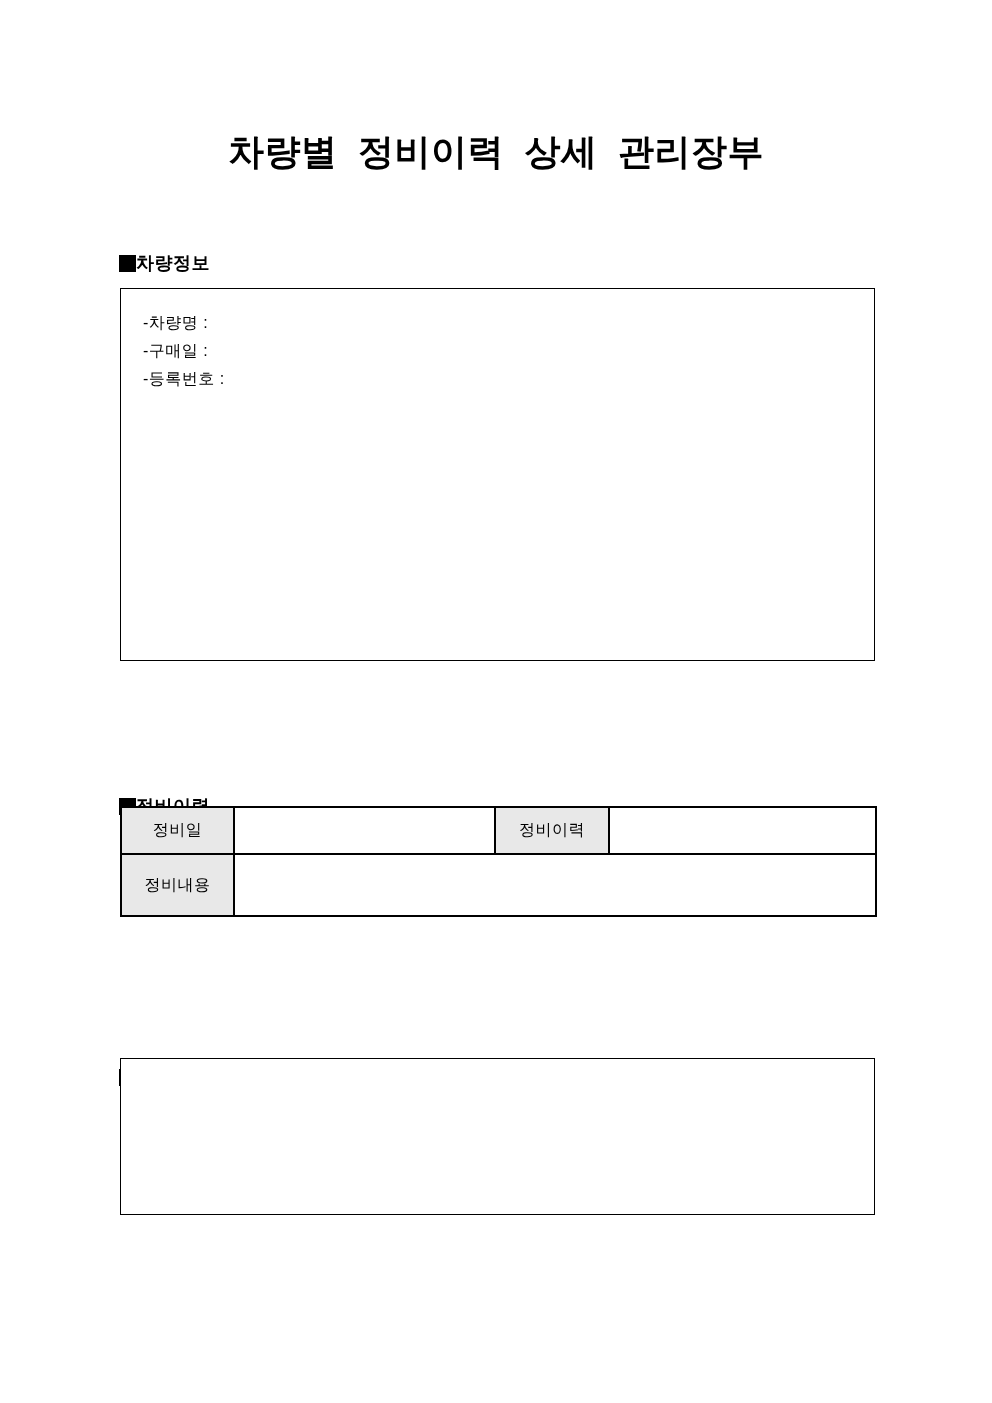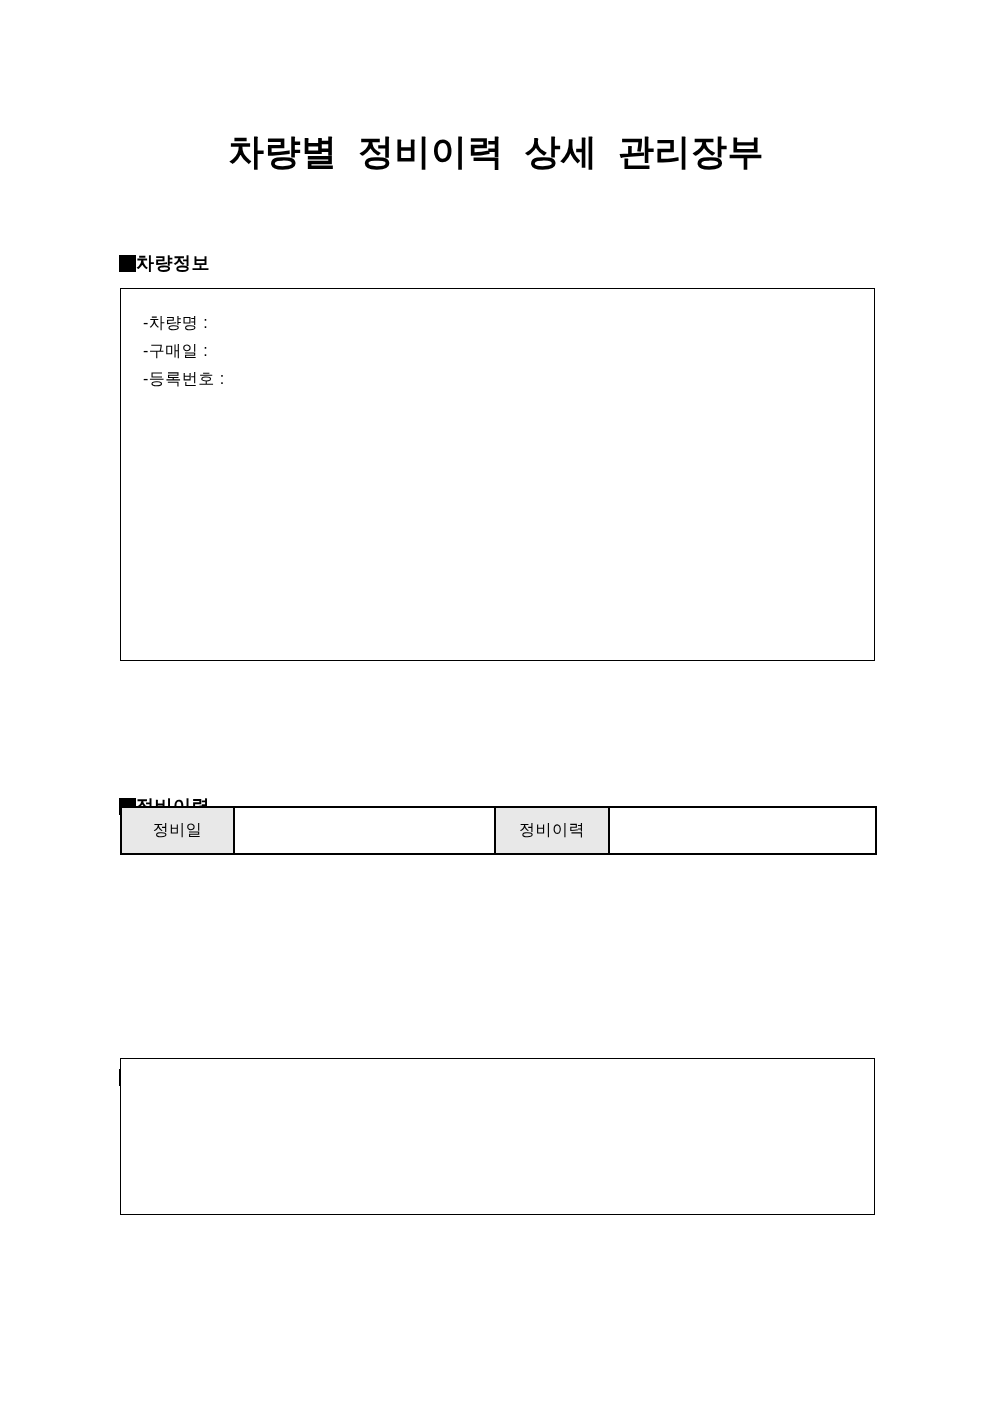--- a/index.html
+++ b/index.html
@@ -123,20 +123,24 @@
       <col style="width:114px">
       <col style="width:267px">
     </colgroup>
     <tbody>
       <tr class="r1">
         <td class="lbl">정비일</td>
         <td class="val"></td>
         <td class="lbl">정비이력</td>
         <td class="val"></td>
       </tr>
+      <tr class="r2">
+        <td class="lbl">정비내용</td>
+        <td class="val" colspan="3"></td>
+      </tr>
     </tbody>
   </table>
 
   <div class="sec-head" style="top:1066px;">
     <span class="bullet"></span>
     <span class="sec-label">비고</span>
   </div>
 
   <div class="box box-remarks"></div>
 

